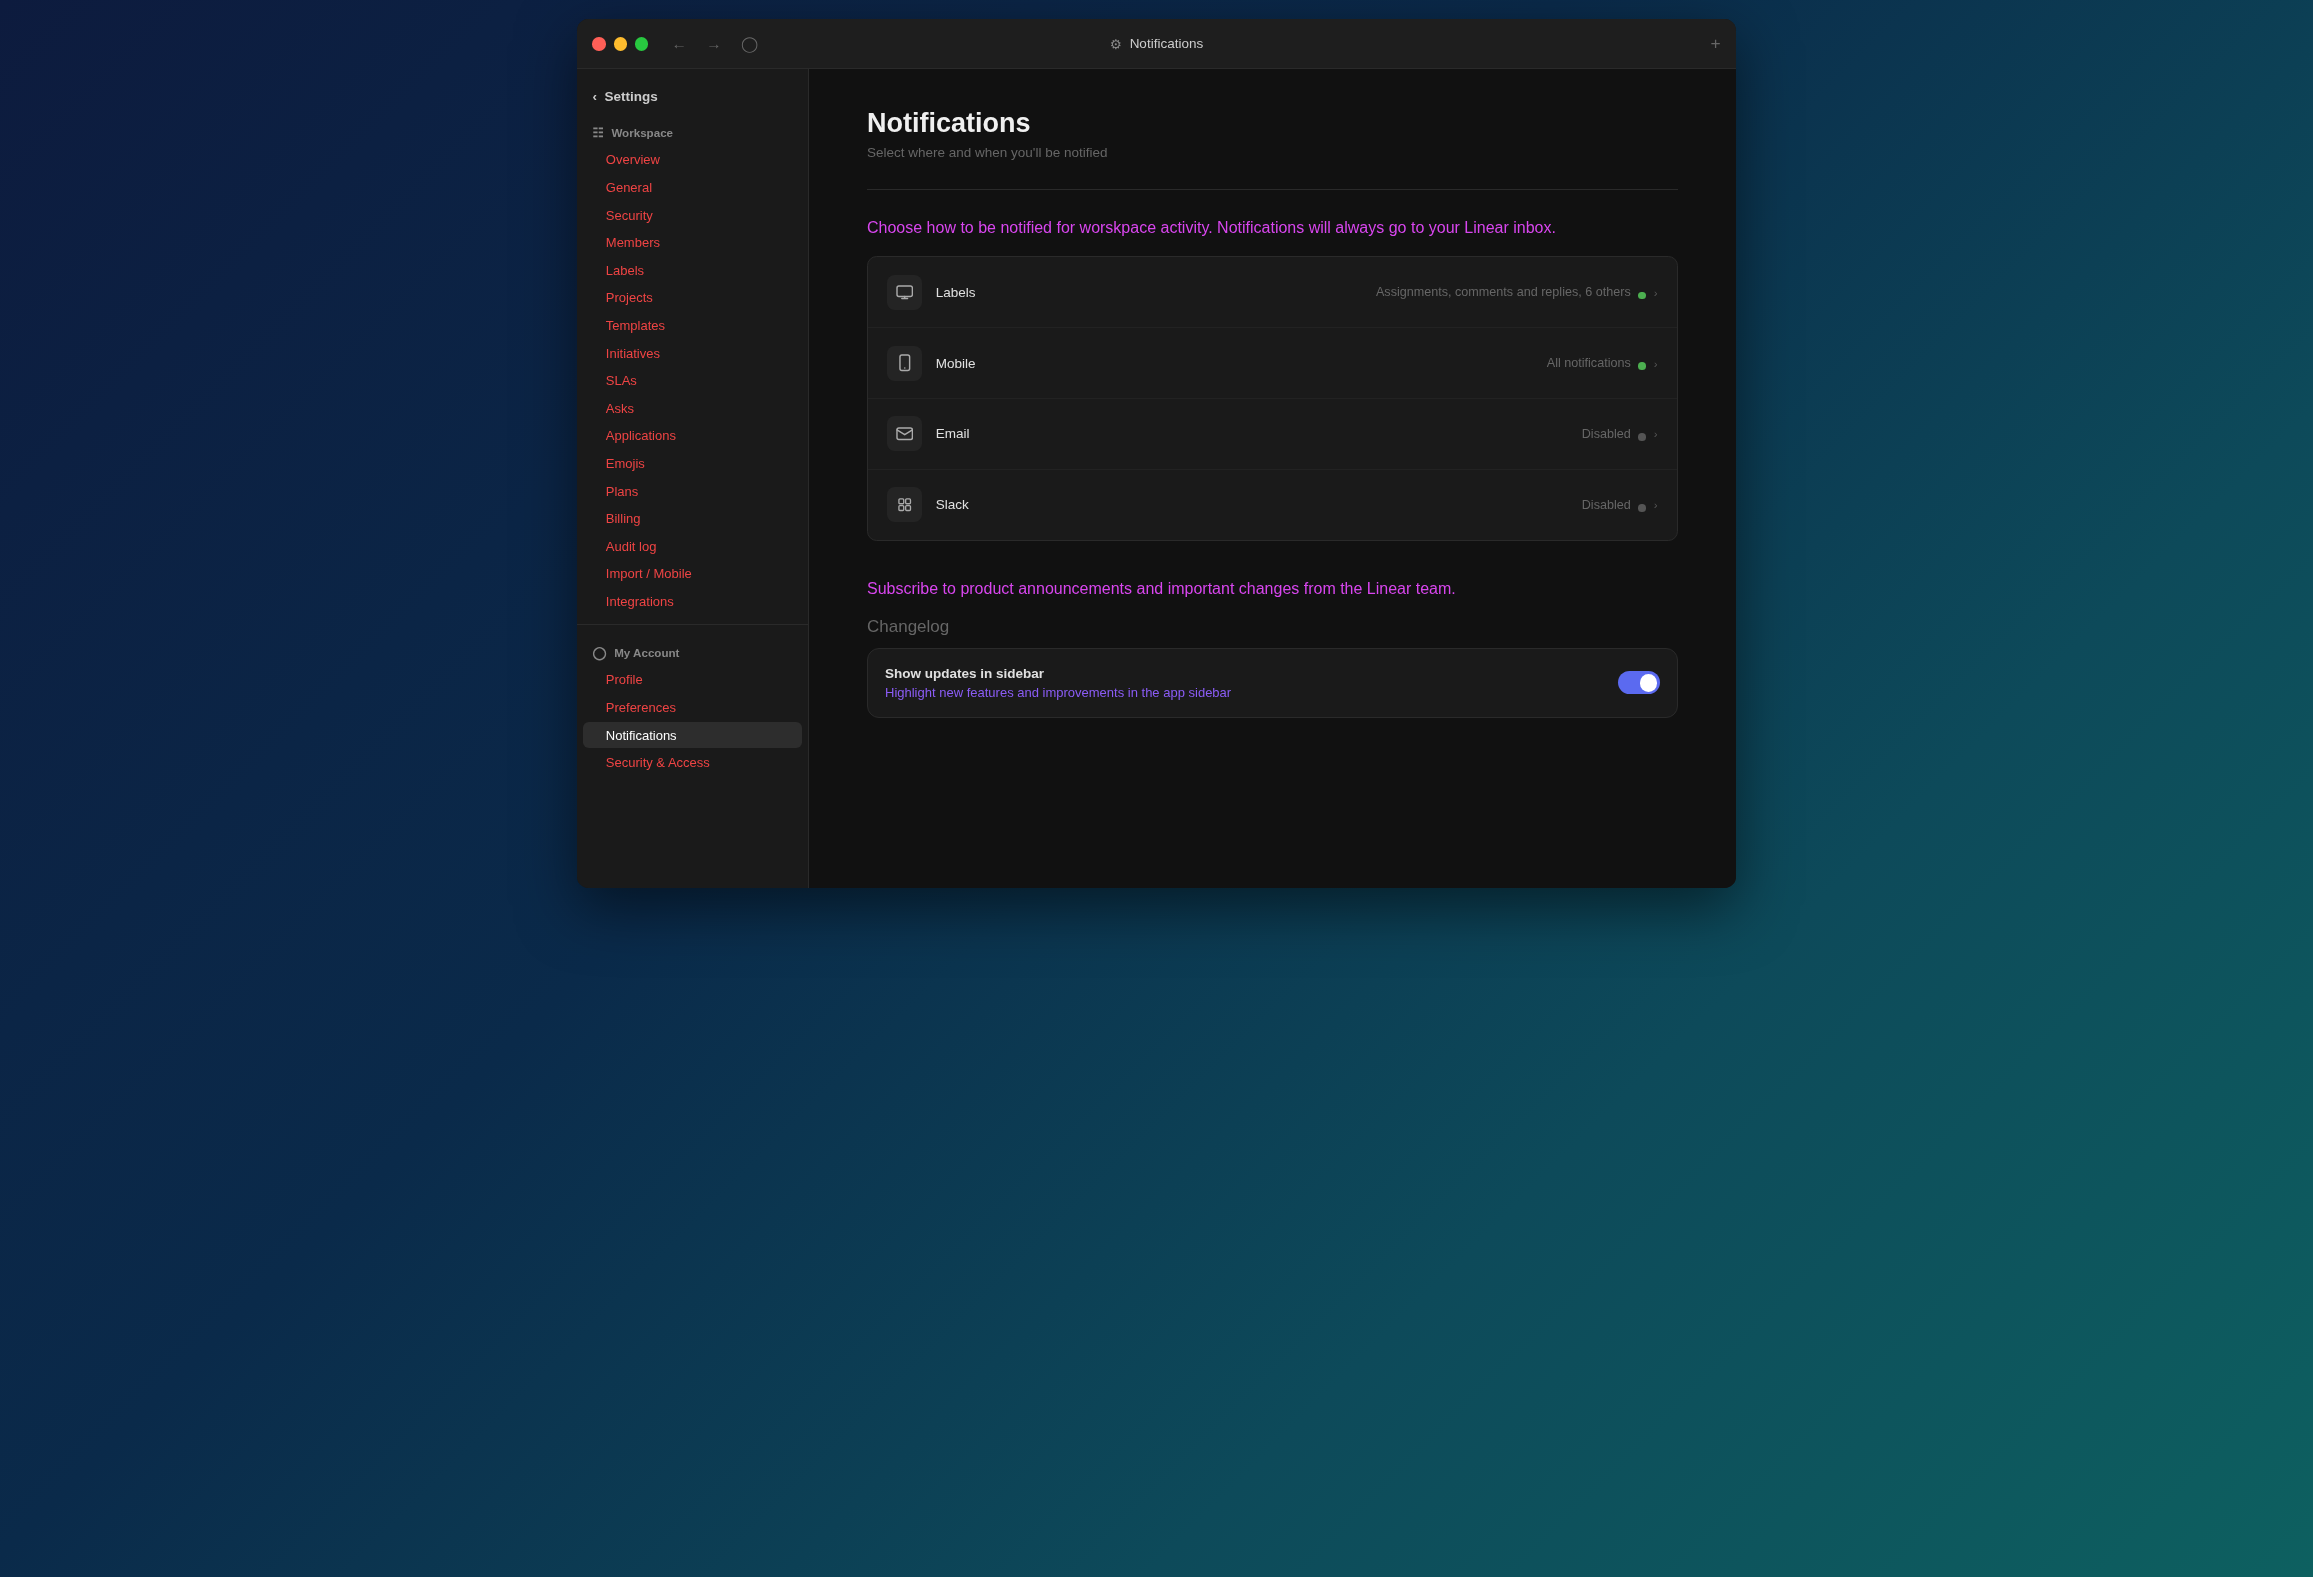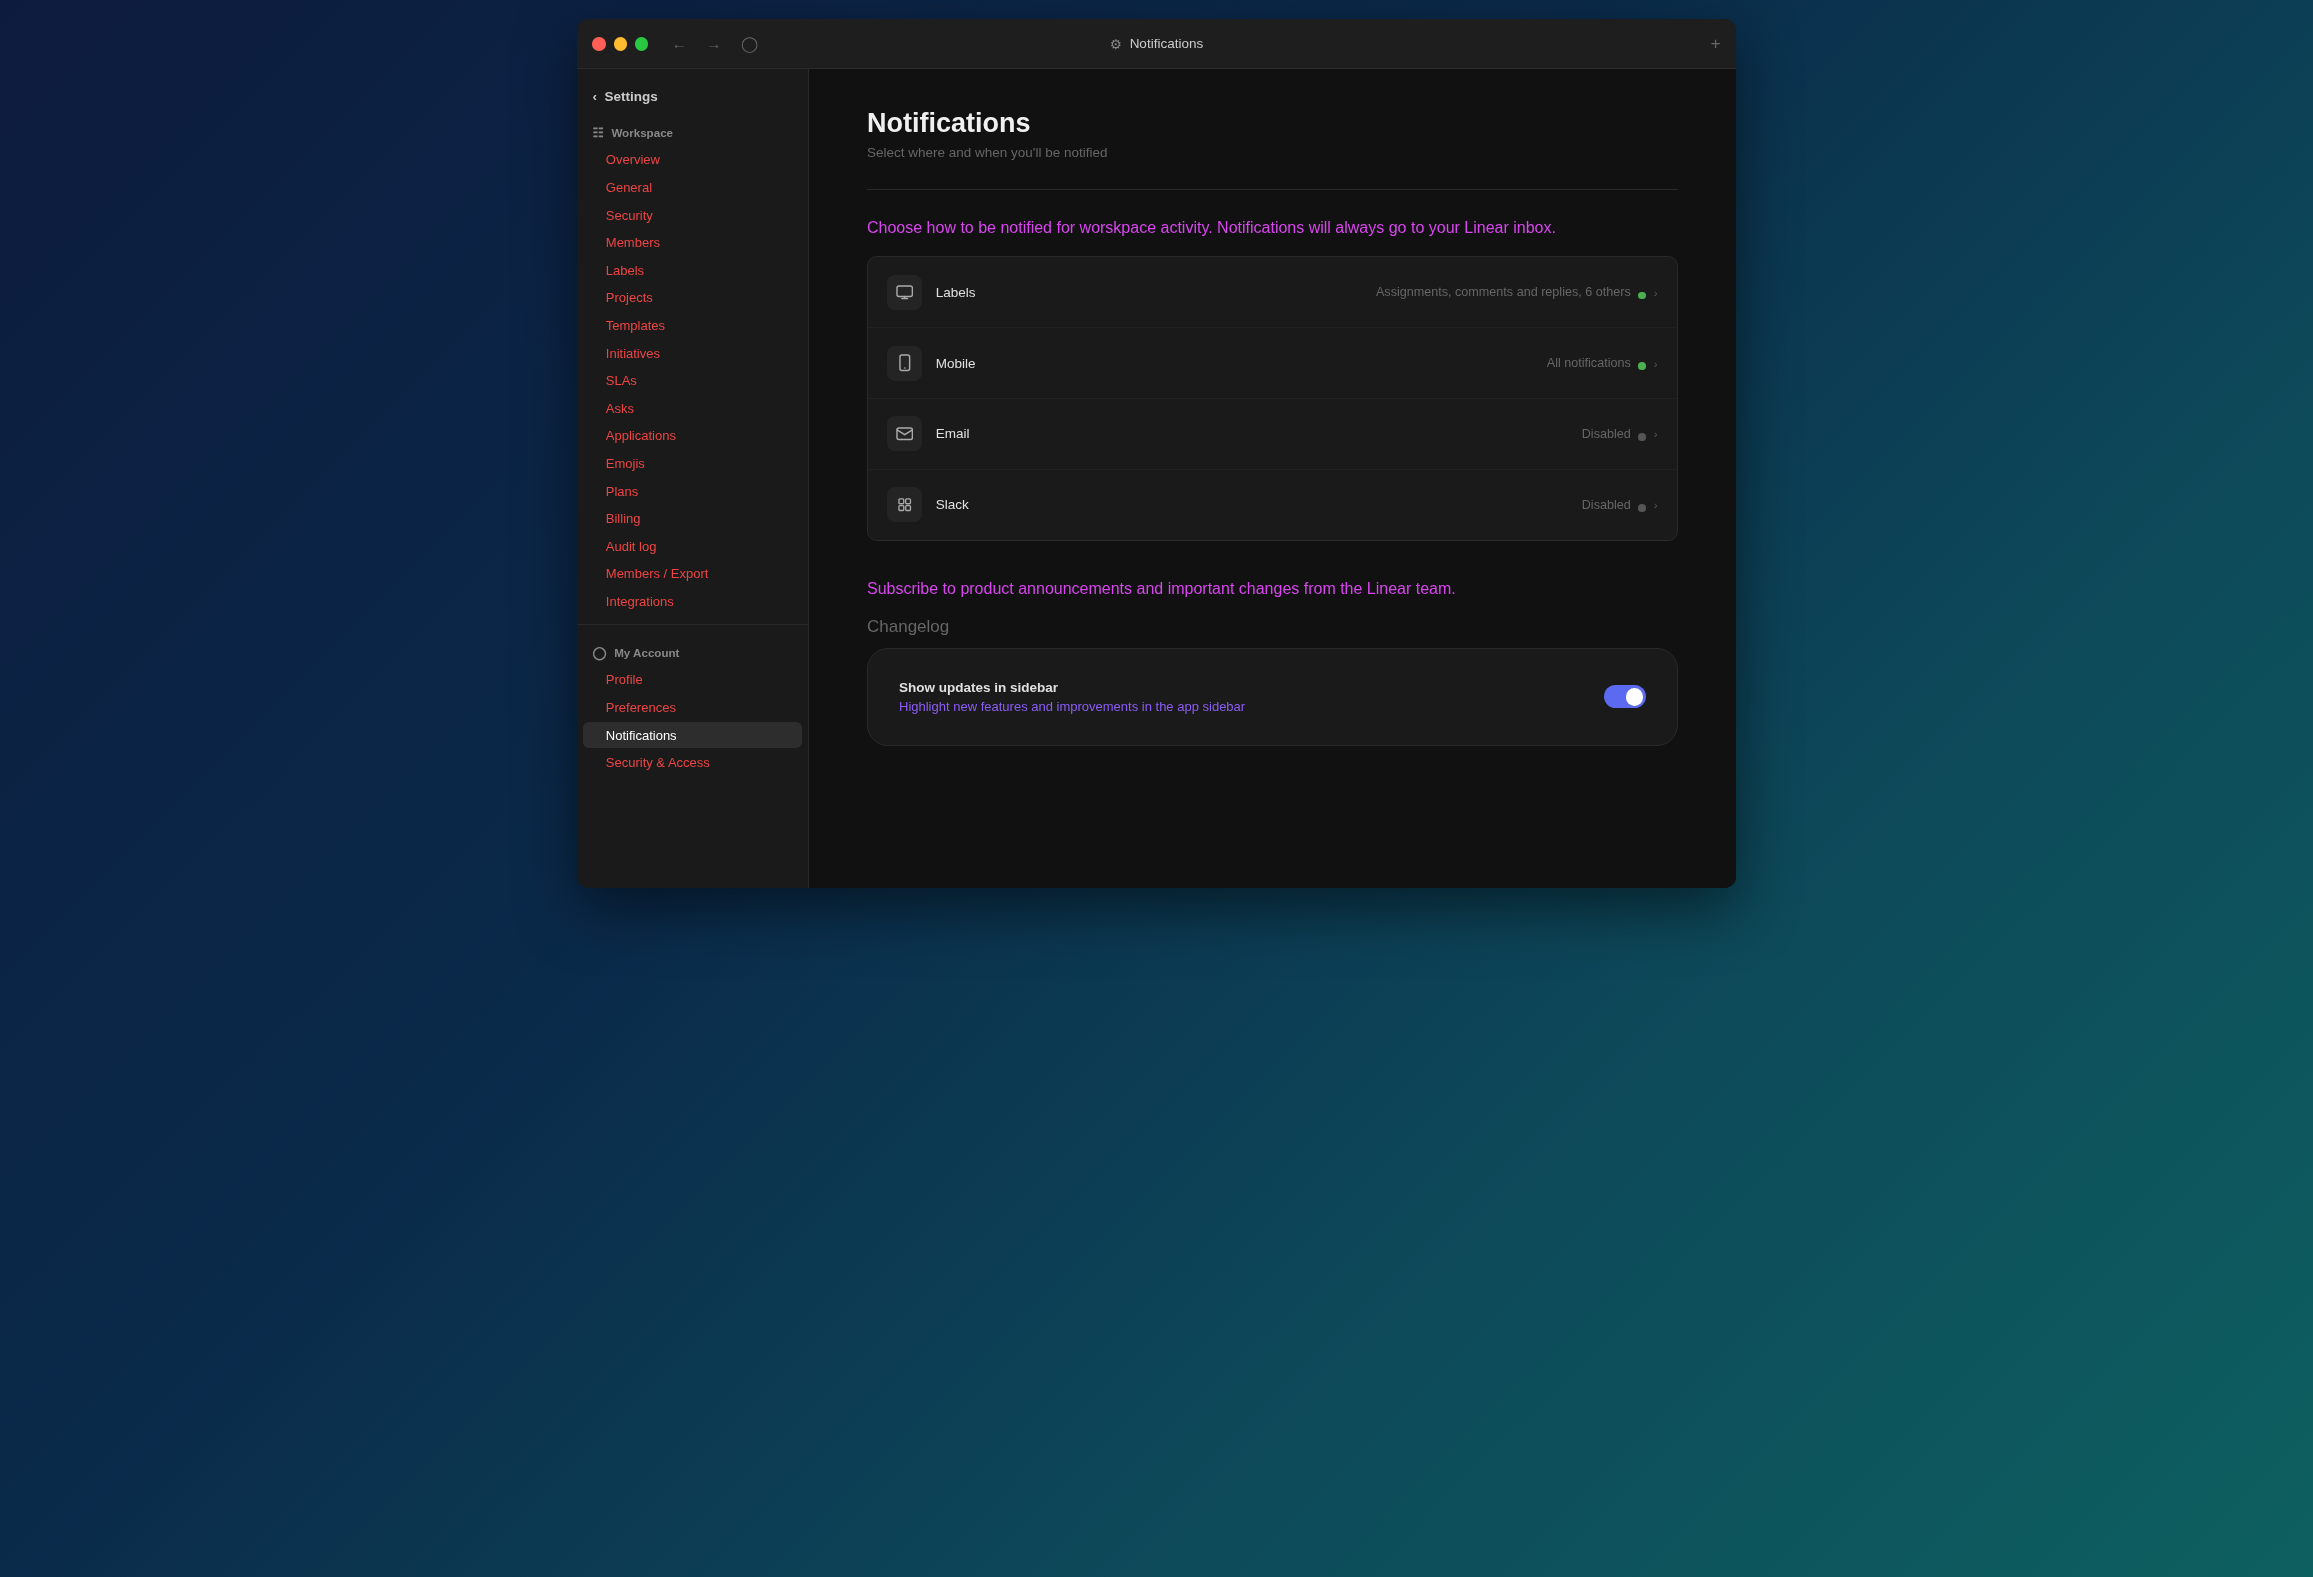--- a/index.html
+++ b/index.html
@@ -227,22 +227,22 @@
     .changelog-label {
       font-size: 17px;
       color: #666;
       font-weight: 500;
       text-transform: none;
       margin-bottom: 11px;
     }
     .toggle-card {
       background: #1a1a1a;
       border: 1px solid #2a2a2a;
-      border-radius: 21px;
-      padding: 31px;
+      border-radius: 12px;
+      padding: 17px;
       display: flex;
       align-items: center;
       justify-content: space-between;
     }
     .toggle-card-left {}
     .toggle-card-title {
       font-size: 13.5px;
       font-weight: 600;
       color: #e0e0e0;
       margin-bottom: 3.9px;
@@ -315,21 +315,21 @@
       <div class="sidebar-item">Projects</div>
       <div class="sidebar-item">Templates</div>
       <div class="sidebar-item">Initiatives</div>
       <div class="sidebar-item">SLAs</div>
       <div class="sidebar-item">Asks</div>
       <div class="sidebar-item">Applications</div>
       <div class="sidebar-item">Emojis</div>
       <div class="sidebar-item">Plans</div>
       <div class="sidebar-item">Billing</div>
       <div class="sidebar-item">Audit log</div>
-      <div class="sidebar-item">Members / Export</div>
+      <div class="sidebar-item">Import / Mobile</div>
       <div class="sidebar-item">Integrations</div>
 
       <div class="sidebar-divider"></div>
 
       <div class="sidebar-section-header">
         <span class="section-icon">◯</span>
         <span>My Account</span>
       </div>
 
       <div class="sidebar-item">Profile</div>

